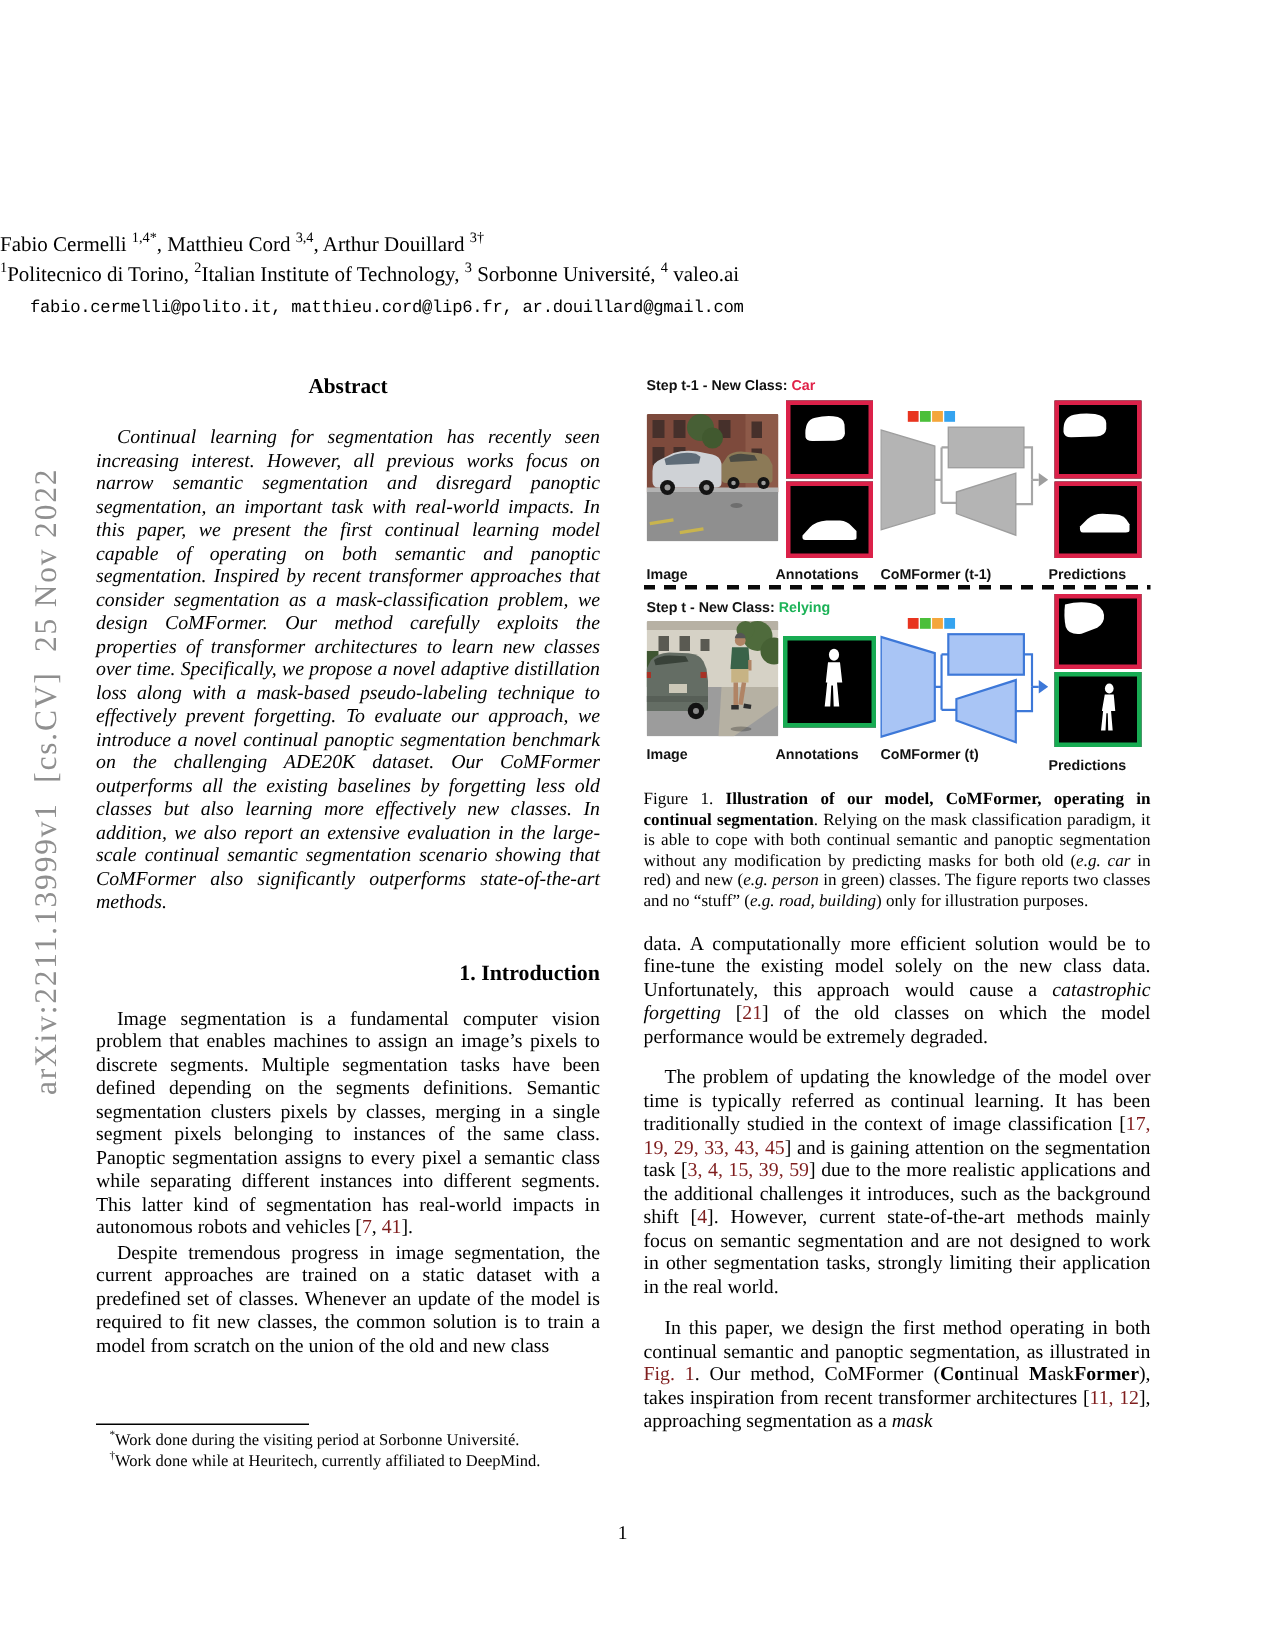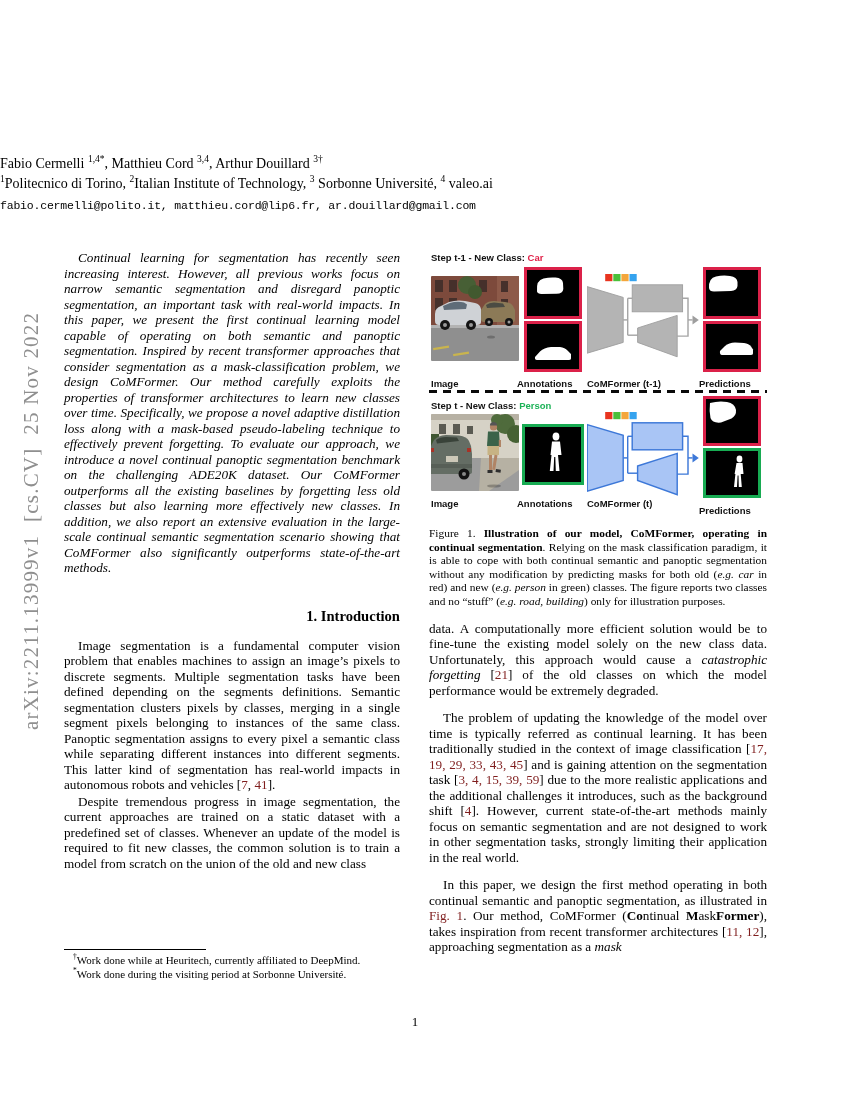--- a/index.html
+++ b/index.html
@@ -8,21 +8,21 @@
 
   
   .arxiv-watermark{position:absolute;left:12px;top:268px;width:38px;height:505px;
     display:flex;align-items:center;justify-content:center;
     writing-mode:vertical-rl;transform:rotate(180deg);
     font-size:21px;color:#8f8f8f;letter-spacing:1.2px;white-space:pre;}
   .title{position:absolute;left:0;top:103px;width:702px;font-size:19px;font-weight:bold;margin:0;}
   .authors{position:absolute;left:0;top:156px;width:702px;font-size:14px;}
   .affiliations{position:absolute;left:0;top:176px;width:702px;font-size:14px;}
   .emails{position:absolute;left:0;top:199px;width:702px;
-    font-family:"Liberation Mono",monospace;font-size:11.5px;letter-spacing:-0.2px;}
+    font-family:"Liberation Mono",monospace;font-size:11.5px;letter-spacing:-0.2px;padding-left:20px;}
 
   
   .col{position:absolute;top:250px;font-size:13.2px;line-height:15.5px;text-align:justify;}
   .col-left{left:64px;width:336px;}
   .col-right{left:429px;width:338px;}
   .abstract-heading{text-align:center;font-weight:bold;font-size:14.2px;margin-bottom:17px;line-height:16px;}
   .abstract-body{margin:0;font-style:italic;text-indent:14px;}
   .section-heading{font-weight:bold;font-size:14.6px;margin-top:32px;margin-bottom:13px;line-height:17px;text-align:right;}
   .body-par{margin:0 0 0 0;}
   .body-par + .body-par{margin-top:1px;}
@@ -65,30 +65,31 @@
 
 <div class="page">
 
   <div class="arxiv-watermark">arXiv:2211.13999v1  [cs.CV]  25 Nov 2022</div>
 
   <div class="authors"><span class="seg-n">Fabio Cermelli </span><span class="seg-sup">1,4*</span><span class="seg-n">, Matthieu Cord </span><span class="seg-sup">3,4</span><span class="seg-n">, Arthur Douillard </span><span class="seg-sup">3†</span></div>
   <div class="affiliations"><span class="seg-sup">1</span><span class="seg-n">Politecnico di Torino, </span><span class="seg-sup">2</span><span class="seg-n">Italian Institute of Technology, </span><span class="seg-sup">3</span><span class="seg-n"> Sorbonne Université, </span><span class="seg-sup">4</span><span class="seg-n"> valeo.ai</span></div>
   <div class="emails">fabio.cermelli@polito.it, matthieu.cord@lip6.fr, ar.douillard@gmail.com</div>
 
   <div class="col col-left">
+    <div class="abstract-heading">Abstract</div>
     <p class="abstract-body"><span class="seg-n">Continual learning for segmentation has recently seen increasing interest. However, all previous works focus on narrow semantic segmentation and disregard panoptic segmentation, an important task with real-world impacts. In this paper, we present the first continual learning model capable of operating on both semantic and panoptic segmentation. Inspired by recent transformer approaches that consider segmentation as a mask-classification problem, we design CoMFormer. Our method carefully exploits the properties of transformer architectures to learn new classes over time. Specifically, we propose a novel adaptive distillation loss along with a mask-based pseudo-labeling technique to effectively prevent forgetting. To evaluate our approach, we introduce a novel continual panoptic segmentation benchmark on the challenging ADE20K dataset. Our CoMFormer outperforms all the existing baselines by forgetting less old classes but also learning more effectively new classes. In addition, we also report an extensive evaluation in the large-scale continual semantic segmentation scenario showing that CoMFormer also significantly outperforms state-of-the-art methods.</span></p>
     <div class="section-heading">1. Introduction</div>
     <p class="body-par indent"><span class="seg-n">Image segmentation is a fundamental computer vision problem that enables machines to assign an image’s pixels to discrete segments. Multiple segmentation tasks have been defined depending on the segments definitions. Semantic segmentation clusters pixels by classes, merging in a single segment pixels belonging to instances of the same class. Panoptic segmentation assigns to every pixel a semantic class while separating different instances into different segments. This latter kind of segmentation has real-world impacts in autonomous robots and vehicles [</span><span class="seg-r">7</span><span class="seg-n">, </span><span class="seg-r">41</span><span class="seg-n">].</span></p>
     <p class="body-par indent"><span class="seg-n">Despite tremendous progress in image segmentation, the current approaches are trained on a static dataset with a predefined set of classes. Whenever an update of the model is required to fit new classes, the common solution is to train a model from scratch on the union of the old and new class</span></p>
   </div>
 
   <div class="footnote-block">
     <div class="footnote-rule"></div>
+    <div class="footnote"><span class="seg-sup">*</span><span class="seg-n">Work done during the visiting period at Sorbonne Université.</span></div>
     <div class="footnote"><span class="seg-sup">†</span><span class="seg-n">Work done while at Heuritech, currently affiliated to DeepMind.</span></div>
-    <div class="footnote"><span class="seg-sup">*</span><span class="seg-n">Work done during the visiting period at Sorbonne Université.</span></div>
   </div>
 
   <div class="col col-right">
 
     <div class="figure">
 
       <div class="step-label" style="top:0"><span class="seg-n">Step t-1 - New Class: </span><span class="seg-cr">Car</span></div>
 
       <div class="photo" style="left:2px;top:26px;width:88px;height:85px">
         <svg viewBox="0 0 88 85" width="88" height="85">
@@ -175,21 +176,21 @@
         </svg>
       </div>
 
       <div class="fig-label" style="left:2px;top:126px;width:88px">Image</div>
       <div class="fig-label" style="left:88px;top:126px;width:72px">Annotations</div>
       <div class="fig-label" style="left:158px;top:126px;width:112px">CoMFormer (t-1)</div>
       <div class="fig-label" style="left:270px;top:126px;width:66px">Predictions</div>
 
       <div class="dashed-sep" style="top:140px"></div>
 
-      <div class="step-label" style="top:148px"><span class="seg-n">Step t - New Class: </span><span class="seg-pg">Person</span></div>
+      <div class="step-label" style="top:148px"><span class="seg-n">Step t - New Class: </span><span class="seg-pg">Relying</span></div>
 
       <div class="photo" style="left:2px;top:164px;width:88px;height:77px">
         <svg viewBox="0 0 88 77" width="88" height="77">
           <rect x="0" y="0" width="88" height="44" fill="#d6d2c6"></rect>
           <rect x="0" y="0" width="88" height="6" fill="#b7b1a4"></rect>
           <g fill="#5a5a52">
             <rect x="8" y="10" width="7" height="10"></rect>
               <rect x="22" y="10" width="7" height="10"></rect>
             <rect x="36" y="12" width="6" height="8"></rect>
           </g>

